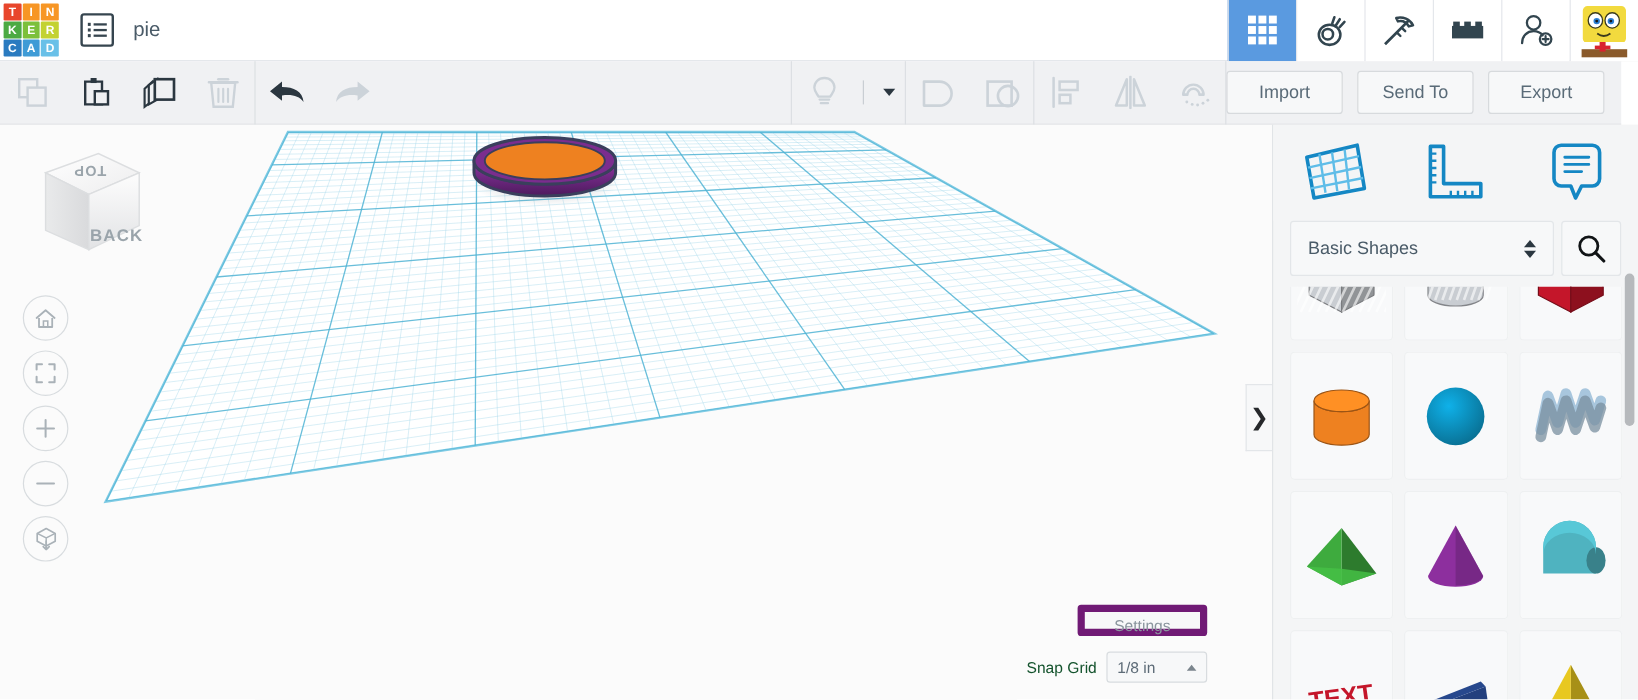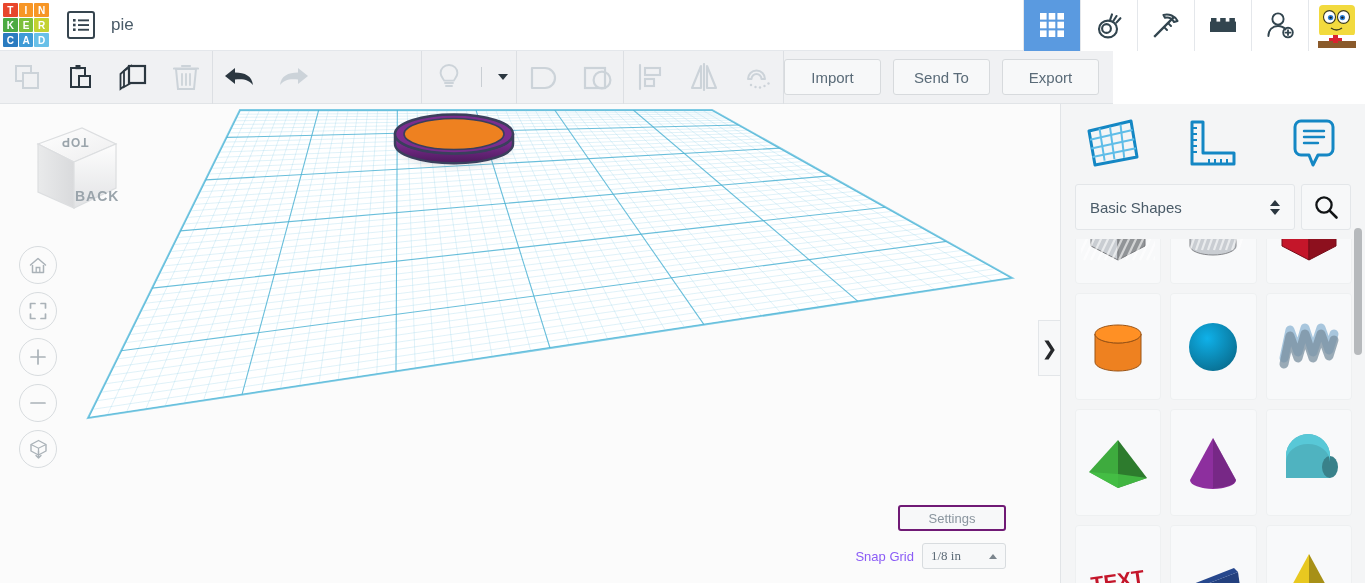--- a/index.html
+++ b/index.html
@@ -40,21 +40,21 @@
   .top-icons { display: flex; height: 51px; align-items: stretch; }
   .top-icon {
     width: 57px; height: 51px; display: flex; align-items: center; justify-content: center;
     border-left: 1px solid #e4e7eb; background: #ffffff;
   }
   .top-icon.active { background: #5a9ae0; }
   .top-icon.avatar { border-left: 1px solid #e4e7eb; padding: 0; }
 
   
   .toolbar {
-    position: absolute; left: 0; top: 51px; width: 1113px; height: 53px;
+    position: absolute; left: 0; top: 51px; width: 1351px; height: 53px;
     background: #f0f1f3; border-bottom: 1px solid #e1e4e7;
     display: flex; align-items: center;
   }
   .tool-group { display: flex; align-items: center; height: 53px; }
   .tool-sep { width: 1px; height: 53px; background: #dcdfe3; }
   .tool-btn {
     width: 53px; height: 53px; display: flex; align-items: center; justify-content: center;
   }
   .toolbar-spacer { flex: 1; }
   .tb-actions { display: flex; align-items: center; gap: 12px; padding-right: 14px; }
@@ -82,29 +82,29 @@
   }
   .nav-btns { position: absolute; left: 19px; top: 142px; }
   .nav-btn {
     width: 38px; height: 38px; border: 1px solid #d8dcdf; border-radius: 50%;
     background: #fbfbfb; display: flex; align-items: center; justify-content: center;
     margin-bottom: 8px; color: #aab2b8;
   }
   .settings-area { position: absolute; right: 54px; bottom: 14px; text-align: right; }
   .settings-btn {
     display: inline-block; width: 108px; height: 26px; line-height: 24px;
-    border: 2px solid #701a75; border-radius: 3px; background: #f7f8f9;
+    border: 6px solid #701a75; border-radius: 3px; background: #f7f8f9;
     color: #8a959e; font-size: 13px; text-align: center; cursor: pointer;
   }
   .snap-row { margin-top: 12px; display: flex; align-items: center; justify-content: flex-end; gap: 8px; }
-  .snap-label { font-size: 13px; color: #8b5cf6; }
+  .snap-label { font-size: 13px; color: #14532d; }
   .snap-select {
     width: 84px; height: 26px; border: 1px solid #d8dcdf; border-radius: 3px;
     background: #f7f8f9; display: flex; align-items: center; justify-content: space-between;
-    padding: 0 8px; font-size: 13px; color: #5d6b77; cursor: pointer; font-family: Liberation Serif, serif;
+    padding: 0 8px; font-size: 13px; color: #5d6b77; cursor: pointer;
   }
   .caret-up {
     width: 0; height: 0; border-left: 4px solid transparent; border-right: 4px solid transparent;
     border-bottom: 5px solid #7b858d;
   }
   .panel-toggle {
     position: absolute; right: 0px; top: 216px; width: 22px; height: 56px;
     background: #f7f8f9; border: 1px solid #e3e6e9; border-right: none;
     display: flex; align-items: center; justify-content: center;
     font-size: 19px; color: #26282b; cursor: pointer; z-index: 5;

